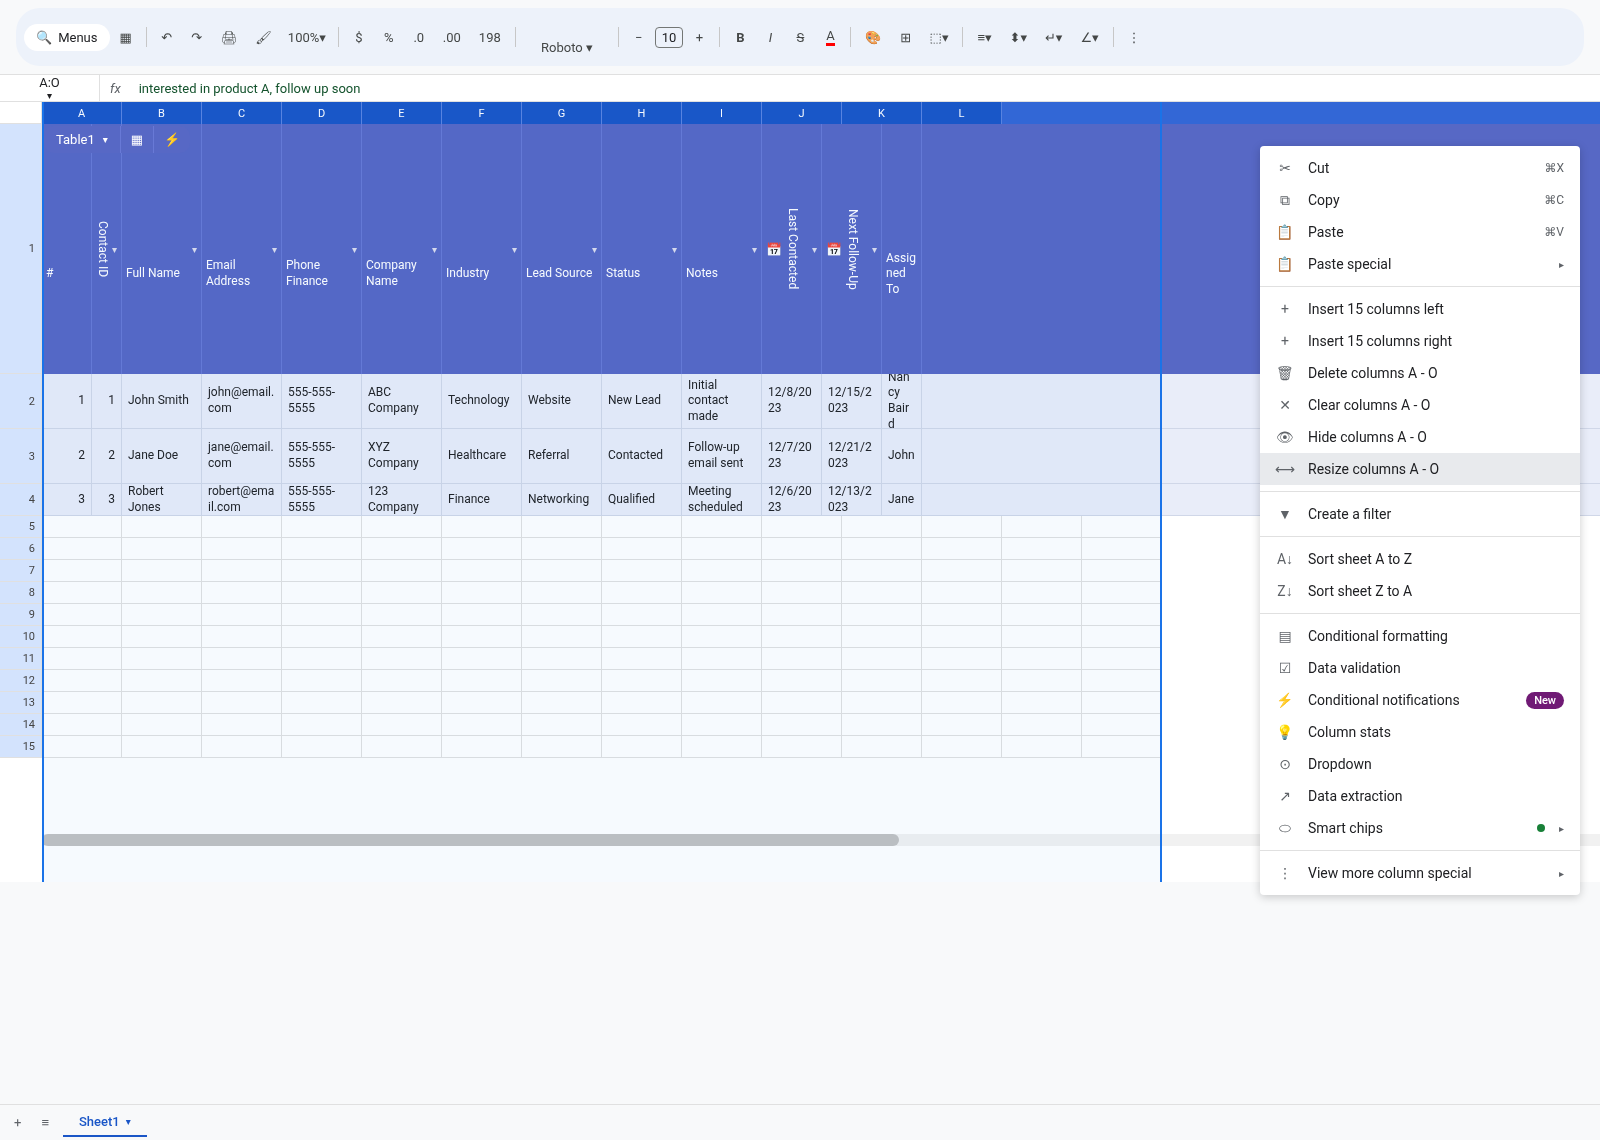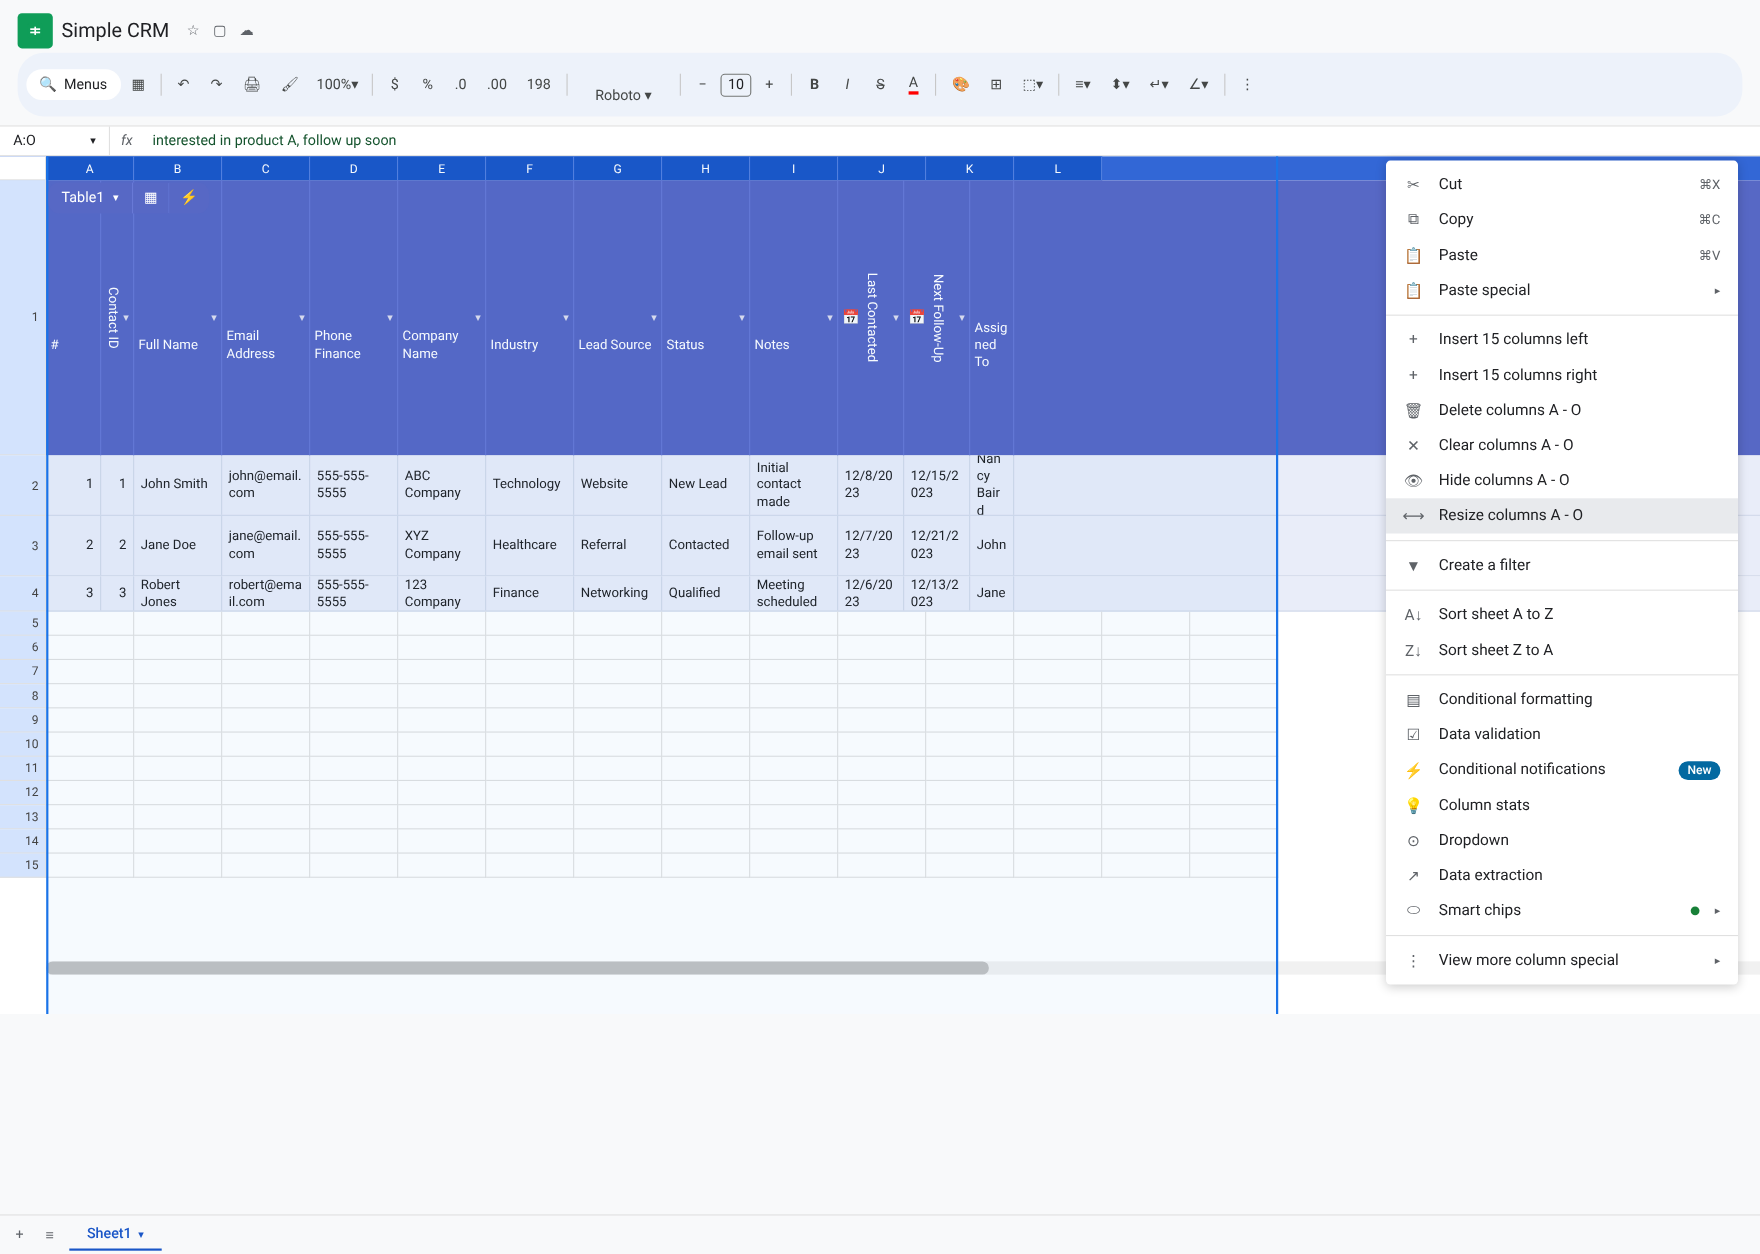--- a/index.html
+++ b/index.html
@@ -13,21 +13,21 @@
 .menu-row { display: flex; gap: 4px; padding: 4px 0 8px 40px; }
 .menu-item { padding: 4px 8px; cursor: pointer; border-radius: 4px; }
 .toolbar { background: #edf2fa; border-radius: 24px; margin: 0 16px 8px; padding: 4px 8px; display: flex; align-items: center; gap: 2px; }
 .tb-btn { padding: 6px 8px; border-radius: 4px; cursor: pointer; display: flex; align-items: center; justify-content: center; min-width: 28px; height: 30px; color: #444746; }
 .tb-sep { width: 1px; height: 20px; background: #c7c7c7; margin: 0 4px; }
 .menus-pill { background: white; border-radius: 16px; padding: 6px 12px; display: flex; align-items: center; gap: 6px; }
 .zoom-box { padding: 4px 6px; }
 .font-box { padding: 4px 8px; min-width: 90px; margin-top: 20px; }
 .fontsize-box { border: 1px solid #747775; border-radius: 4px; padding: 2px 6px; min-width: 28px; text-align: center; }
 .formula-bar { display: flex; align-items: center; border-top: 1px solid #e0e0e0; border-bottom: 1px solid #e0e0e0; background: white; height: 28px; }
-.name-box { width: 100px; padding: 0 12px; display: flex; align-items: center; justify-content: space-between; border-right: 1px solid #e0e0e0; height: 100%; }
+.name-box { width: 100px; padding: 0 12px; display: flex; align-items: center; justify-content: space-between; border-right: 1px solid #e0e0e0; height: 100%; flex-direction: column; }
 .fx-label { padding: 0 10px; color: #5f6368; font-style: italic; }
 .formula-input { flex: 1; padding: 0 8px; color: #14532d; }
 .grid-area { position: relative; background: white; overflow: hidden; }
 .col-headers { display: flex; height: 22px; background: #3367d6; }
 .corner { width: 42px; background: white; border-right: 1px solid #e0e0e0; border-bottom: 1px solid #e0e0e0; }
 .col-h { background: #3367d6; color: white; font-size: 11px; display: flex; align-items: center; justify-content: center; border-right: 1px solid #5b84e0; width: 80px; }
 .col-h.selected { background: #1a56c7; }
 .row-area { display: flex; }
 .row-headers { width: 42px; }
 .row-h { height: 22px; background: #d3e3fd; border-bottom: 1px solid #e0e0e0; border-right: 1px solid #e0e0e0; display: flex; align-items: center; justify-content: flex-end; padding-right: 6px; font-size: 11px; color: #444; }
@@ -50,49 +50,33 @@
 .empty-cell { width: 80px; border-right: 1px solid #e0e0e0; border-bottom: 1px solid #e0e0e0; }
 .selection-overlay { position: absolute; left: 42px; top: 0; width: 1120px; height: 100%; border-left: 2px solid #1a73e8; border-right: 2px solid #1a73e8; background: rgba(26,115,232,0.04); pointer-events: none; z-index: 3; }
 .context-menu { position: absolute; right: 20px; top: 146px; width: 320px; background: white; border-radius: 4px; box-shadow: 0 2px 10px rgba(0,0,0,0.2); padding: 6px 0; z-index: 100; font-size: 14px; }
 .ctx-item { padding: 7px 16px; display: flex; align-items: center; gap: 14px; cursor: pointer; }
 .ctx-item.highlighted { background: #e8eaed; }
 .ctx-icon { width: 18px; height: 18px; display: flex; align-items: center; justify-content: center; color: #5f6368; font-size: 14px; }
 .ctx-label { flex: 1; }
 .ctx-short { color: #5f6368; font-size: 12px; }
 .ctx-sep { height: 1px; background: #e0e0e0; margin: 6px 0; }
 .ctx-arrow { color: #5f6368; font-size: 10px; }
-.ctx-badge { background: #0369a1; color: white; font-size: 11px; padding: 2px 8px; border-radius: 10px; font-weight: 500; }
+.ctx-badge { background: #701a75; color: white; font-size: 11px; padding: 2px 8px; border-radius: 10px; font-weight: 500; }
 .ctx-dot { width: 8px; height: 8px; background: #188038; border-radius: 50%; }
 .sheet-tabs { position: fixed; bottom: 0; left: 0; right: 0; height: 36px; background: #f8f9fa; border-top: 1px solid #e0e0e0; display: flex; align-items: center; padding: 0 8px; gap: 8px; }
 .sheet-tab-btn { padding: 6px; cursor: pointer; color: #5f6368; }
 .sheet-tab { padding: 6px 16px; color: #1a56c7; border-bottom: 2px solid #1a56c7; display: flex; align-items: center; gap: 6px; font-weight: 500; }
 .scroll-bar { position: absolute; bottom: 36px; left: 42px; right: 0; height: 12px; background: #f1f1f1; }
 .scroll-thumb { height: 100%; width: 55%; background: #c1c1c1; border-radius: 6px; }
 svg { display: block; }
 </style>
 </head>
 <body>
 
 <div class="header">
-  <div class="title-row">
-    <div class="sheets-icon">
-      <svg width="18" height="18" viewBox="0 0 24 24" fill="white">
-          <rect x="3" y="3" width="18" height="18" rx="2" fill="#0f9d58"></rect>
-          <rect x="6" y="9" width="12" height="2" fill="white"></rect>
-          <rect x="6" y="13" width="12" height="2" fill="white"></rect>
-          <rect x="11" y="7" width="2" height="10" fill="white"></rect>
-        </svg>
-    </div>
-    <span class="doc-title">Simple CRM</span>
-    <div class="title-icons">
-      <span>☆</span>
-      <span>▢</span>
-      <span>☁</span>
-    </div>
-  </div>
 </div>
 
 <div class="toolbar">
   <div class="menus-pill">
     <span>🔍</span>
     <span>Menus</span>
   </div>
   <div class="tb-btn">▦</div>
   <div class="tb-sep"></div>
   <div class="tb-btn">↶</div>

